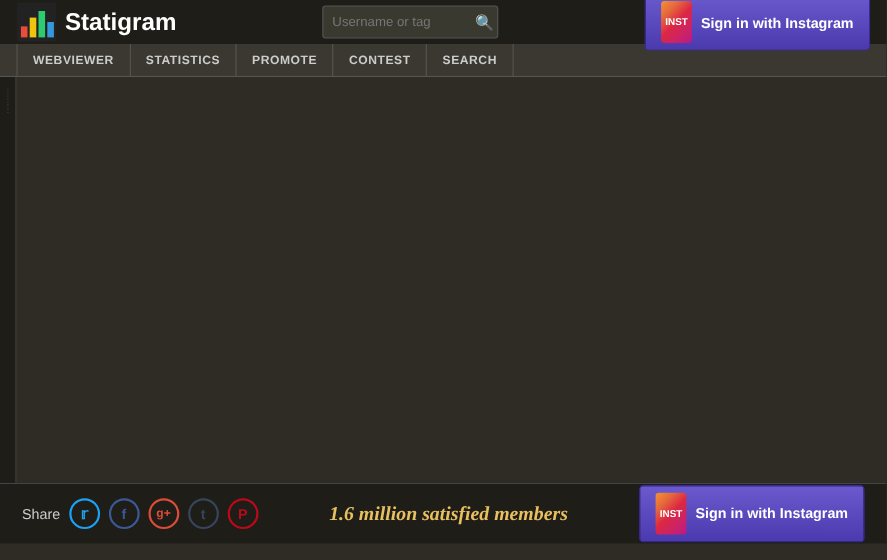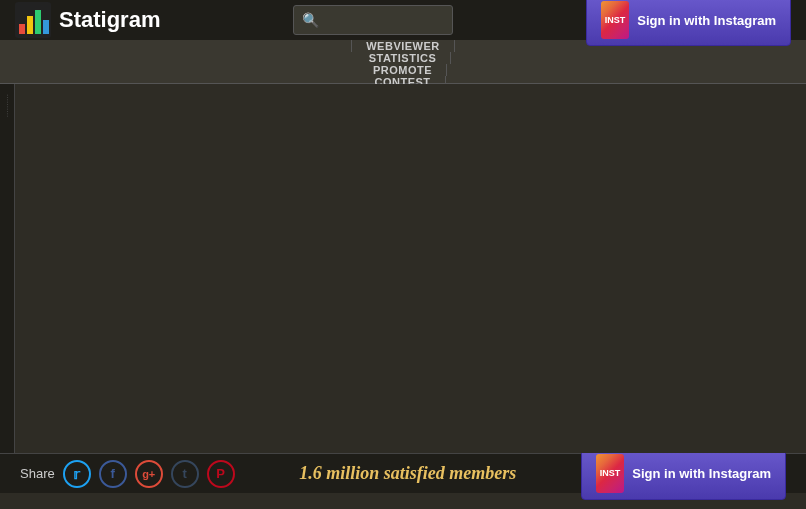--- a/index.html
+++ b/index.html
@@ -86,27 +86,26 @@
       font-size: 9px;
       font-weight: bold;
       padding: 14px 4px;
       border-radius: 3px;
       line-height: 1.2;
     }
 
     
     #navbar {
       background: #3a3830;
-      height: 44px;
+      height: 30px;
       display: flex;
       align-items: center;
       padding: 0 15px;
       gap: 0;
       border-bottom: 1px solid #555;
-      flex-direction: column;
     }
 
     .nav-item {
       color: #ccc;
       font-size: 11px;
       font-weight: bold;
       text-transform: uppercase;
       padding: 0 14px;
       cursor: pointer;
       letter-spacing: 0.5px;
@@ -150,21 +149,21 @@
 
     #content-area {
       flex: 1;
       background: #2e2c25;
       margin: 8px;
     }
 
     
     #footer {
       background: #1e1d18;
-      height: 40px;
+      height: 55px;
       display: flex;
       align-items: center;
       justify-content: space-between;
       padding: 0 20px;
       border-top: 1px solid #444;
       gap: 32px;
     }
 
     #share-section {
       display: flex;
@@ -228,20 +227,21 @@
 
       <rect x="4" y="22" width="6" height="10" fill="#e74c3c"></rect>
       <rect x="12" y="14" width="6" height="18" fill="#f1c40f"></rect>
       <rect x="20" y="8" width="6" height="24" fill="#2ecc71"></rect>
       <rect x="28" y="18" width="6" height="14" fill="#3498db"></rect>
     </svg>
     <span id="logo-text">Statigram</span>
   </div>
 
   <div id="search-box">
+    <input type="text" id="search-input-field" placeholder="Username or tag" style="">
     <span id="search-icon-btn">🔍</span>
   </div>
 
   <button id="signin-btn-header">
     <span class="inst-badge">INST</span>
     <span>Sign in with Instagram</span>
   </button>
 </div>
 
 <nav id="navbar">

